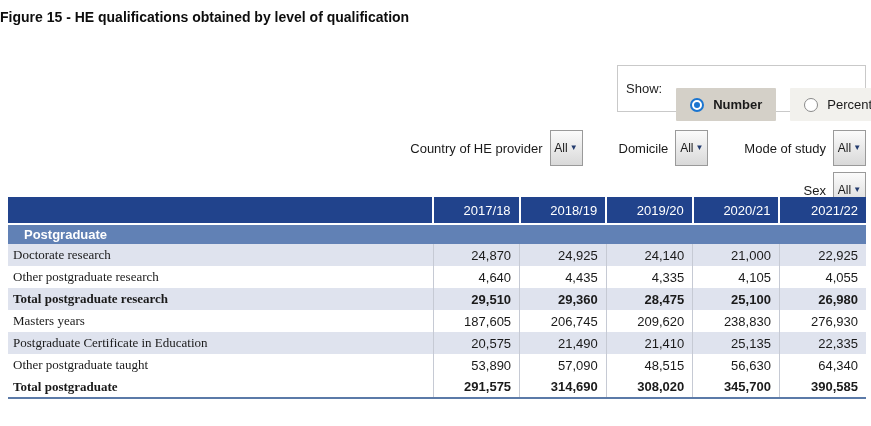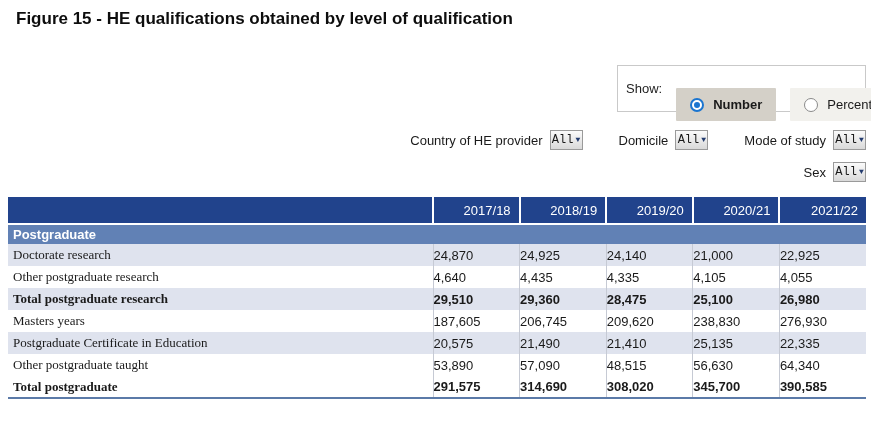--- a/index.html
+++ b/index.html
@@ -1,20 +1,20 @@
 <!DOCTYPE html>
 <html><head>
 <meta charset="utf-8">
 <style>
   * { margin:0; padding:0; box-sizing:border-box; }
   html,body { background:#fff; }
   body { width:871px; height:426px; font-family:"Liberation Sans", sans-serif; color:#1a1a1a; }
   .page { position:relative; width:871px; height:426px; overflow:hidden; background:#fff; }
 
-  .title { position:absolute; left:16px; top:9px; font-size:17px; font-weight:bold; color:#0d0d0d; }
+  .title { position:absolute; left:0; top:9px; font-size:14px; font-weight:bold; color:#0d0d0d; }
   .subtitle { position:absolute; left:8px; top:37px; font-size:13px; font-weight:bold; color:#0d0d0d; }
 
   
   .show-box { position:absolute; right:5px; top:65px; width:249px; height:47px;
               border:1px solid #c9c9c9; background:#fff;
               display:flex; align-items:center; gap:14px; padding-left:8px; }
   .show-label { font-size:13px; color:#222; }
   .radio-chip { display:flex; align-items:center; gap:9px; height:33px; padding:0 14px;
                 cursor:pointer; border-radius:1px;margin-top:32px; }
   .radio-chip.selected { background:#D4D0C8; }
@@ -22,44 +22,44 @@
   .chip-label { font-size:13px; color:#1a1a1a; }
   .radio-chip.selected .chip-label { font-weight:bold; }
   .radio { width:14px; height:14px; border-radius:50%; background:#fff; border:1px solid #8a8a8a; position:relative; }
   .radio.checked { border:2px solid #1B75D0; }
   .radio.checked::after { content:""; position:absolute; left:50%; top:50%; width:6px; height:6px;
                           margin:-3px 0 0 -3px; border-radius:50%; background:#1B75D0; }
 
   
   .filter-row { position:absolute; right:5px; display:flex; align-items:center; gap:36px; }
   .filter-row-1 { top:130px; }
-  .filter-row-2 { top:162px; }
+  .filter-row-2 { top:172px; }
   .filter-group { display:flex; align-items:center; gap:7px; }
   .filter-label { font-size:13px; color:#1a1a1a; }
-  .dropdown { width:33px; height:20px; border:1px solid #9a9a9a; background:linear-gradient(#fbfbfb,#d9d9d9);
+  .dropdown { width:33px; height:36px; border:1px solid #9a9a9a; background:linear-gradient(#fbfbfb,#d9d9d9);
               display:flex; align-items:center; justify-content:center; gap:2px; cursor:pointer;
-              font-family:Liberation Mono, monospace; }
+              font-family:Liberation Sans, sans-serif; }
   .dropdown-value { font-size:12px; color:#1a1a1a; }
   .caret { font-size:8px; color:#233B6E; line-height:1; }
 
   
   table.data-table { position:absolute; left:8px; top:197px; width:858px; border-collapse:collapse;
                      table-layout:fixed; font-size:13px; border-bottom:2px solid #5B7AA8; }
   .data-table col.label-col { width:425px; }
   .data-table col.year-col { width:86.6px; }
   .data-table thead th { background:#21438C; color:#fff; height:27px; font-weight:normal;
                          text-align:right; padding-right:8px; border-bottom:2px solid #fff; }
   .data-table thead th.year + th.year, .data-table thead th.year { border-left:2px solid #fff; }
   .data-table thead th.empty { border-left:none; }
   .data-table td { height:22px; vertical-align:middle; }
-  .data-table .section-row td { background:#6181B5; color:#fff; font-weight:bold; height:20px; padding-left:5px; }
+  .data-table .section-row td { background:#6181B5; color:#fff; font-weight:bold; height:20px; padding-left:16px; }
   .data-table tbody tr.stripe td { background:#DFE3EE; }
   .data-table tbody tr.plain td { background:#fff; }
   .data-table td.label-cell { padding-left:5px; color:#1a1a1a;font-family:Liberation Serif, serif; }
-  .data-table td.num-cell { padding-right:8px; border-left:1px solid #C6CAD4; }
+  .data-table td.num-cell { text-align:right; padding-right:8px; border-left:1px solid #C6CAD4; }
   .data-table tbody tr.bold td { font-weight:bold; }
 </style>
 </head>
 <body>
 
 <div class="page">
 
   <div class="title">Figure 15 - HE qualifications obtained by level of qualification</div>
 
   <div class="show-box">

